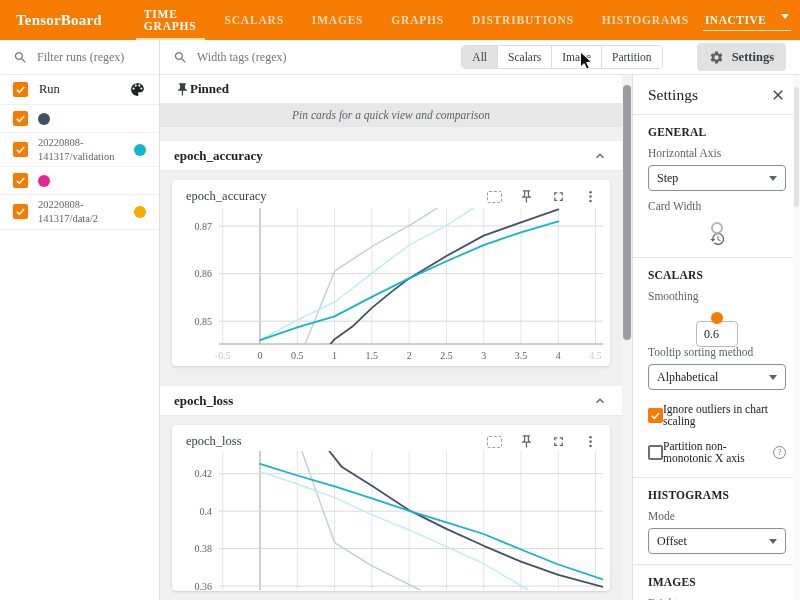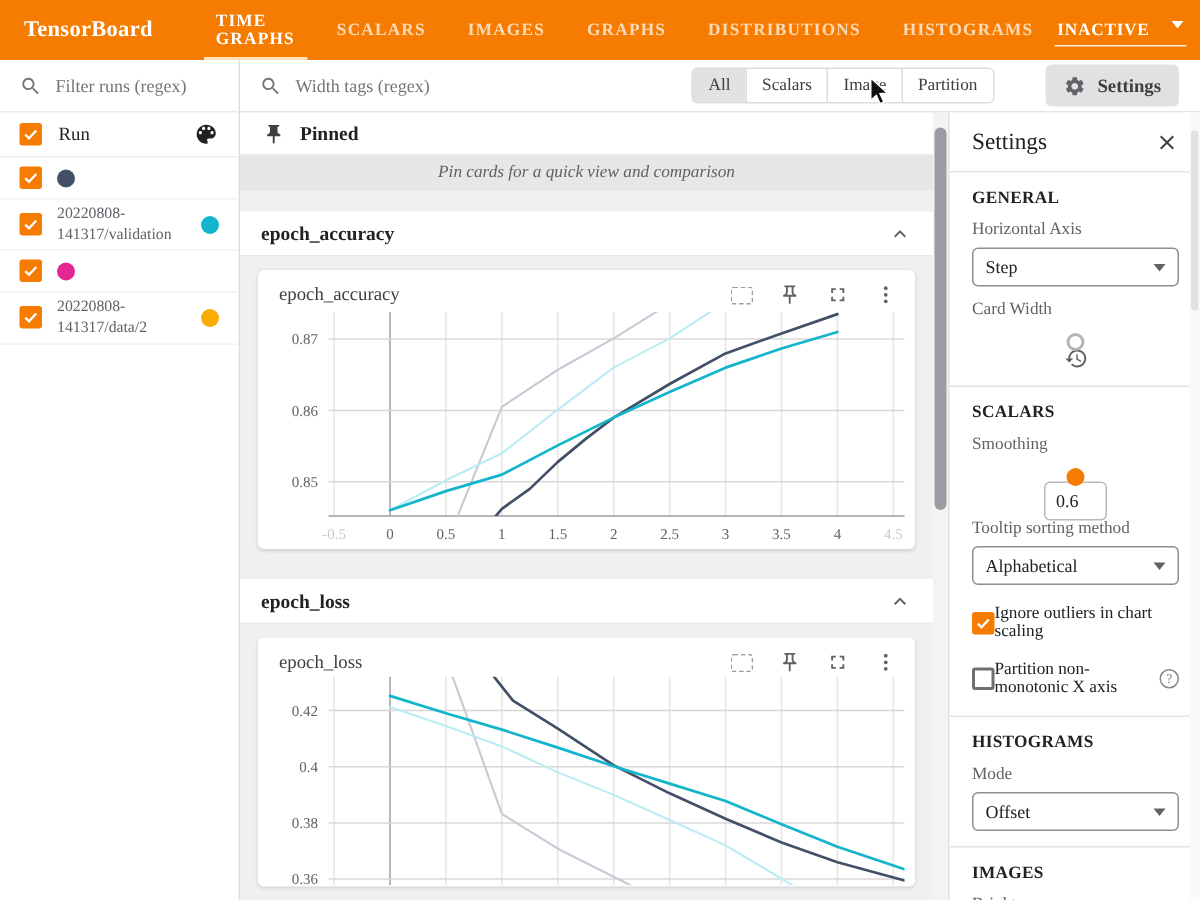--- a/index.html
+++ b/index.html
@@ -46,21 +46,21 @@
   .tgl.selected{background:#e2e2e2;}
   .settings-btn{margin-left:34px;margin-right:1px;height:28px;background:#e1e1e1;border-radius:4px;display:flex;
                 align-items:center;gap:8px;padding:0 12px;font-size:12.5px;font-weight:700;color:#3c4043;flex:none;}
 
   .lower{flex:1;display:flex;min-height:0;}
   .main{flex:1;background:#f0f0f0;min-width:0;overflow:hidden;}
   .vscroll{width:10px;background:#f3f3f3;position:relative;flex:none;}
   .vthumb{position:absolute;left:1px;top:10px;width:8px;height:255px;background:#9b9ba1;border-radius:4px;}
 
   
-  .pinned-row{height:28px;background:#fff;display:flex;align-items:center;gap:10px;padding:0 15px;
+  .pinned-row{height:28px;background:#fff;display:flex;align-items:center;padding:0 15px;
               font-size:13px;font-weight:700;color:#202124;}
   .hint{height:24px;background:#e7e7e7;display:flex;align-items:center;justify-content:center;
         font-style:italic;font-size:11.5px;color:#5f6368;}
   .sec-h{height:30px;background:#fff;display:flex;align-items:center;justify-content:space-between;
          padding:0 14px;font-size:13px;font-weight:700;color:#202124;border-bottom:1px solid #e8e8e8;}
   .sec-h.first{margin-top:14px;}
   .sec-h.second{margin-top:8px;}
   .zone{padding:9px 12px 12px;}
   .card{background:#fff;border-radius:4px;box-shadow:0 1px 3px rgba(0,0,0,.14);overflow:hidden;}
   .card-head{display:flex;align-items:center;padding:7px 12px 0 14px;height:26px;}

